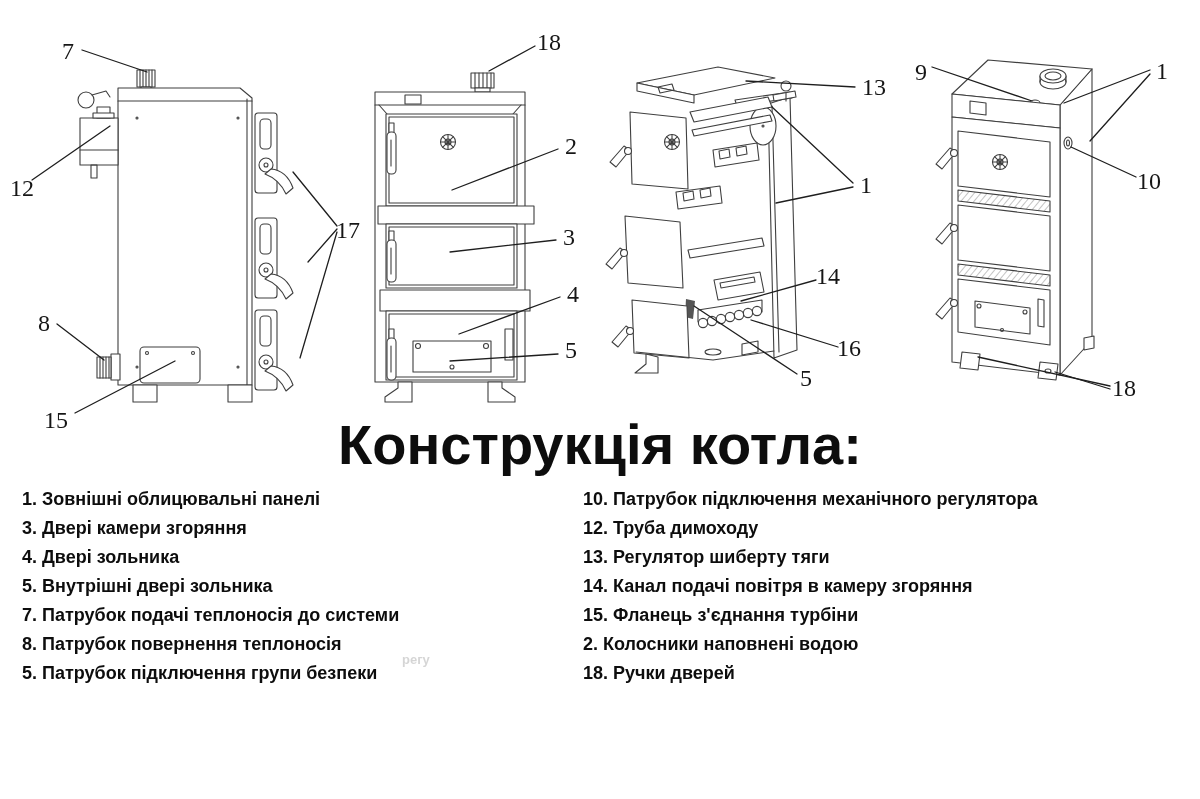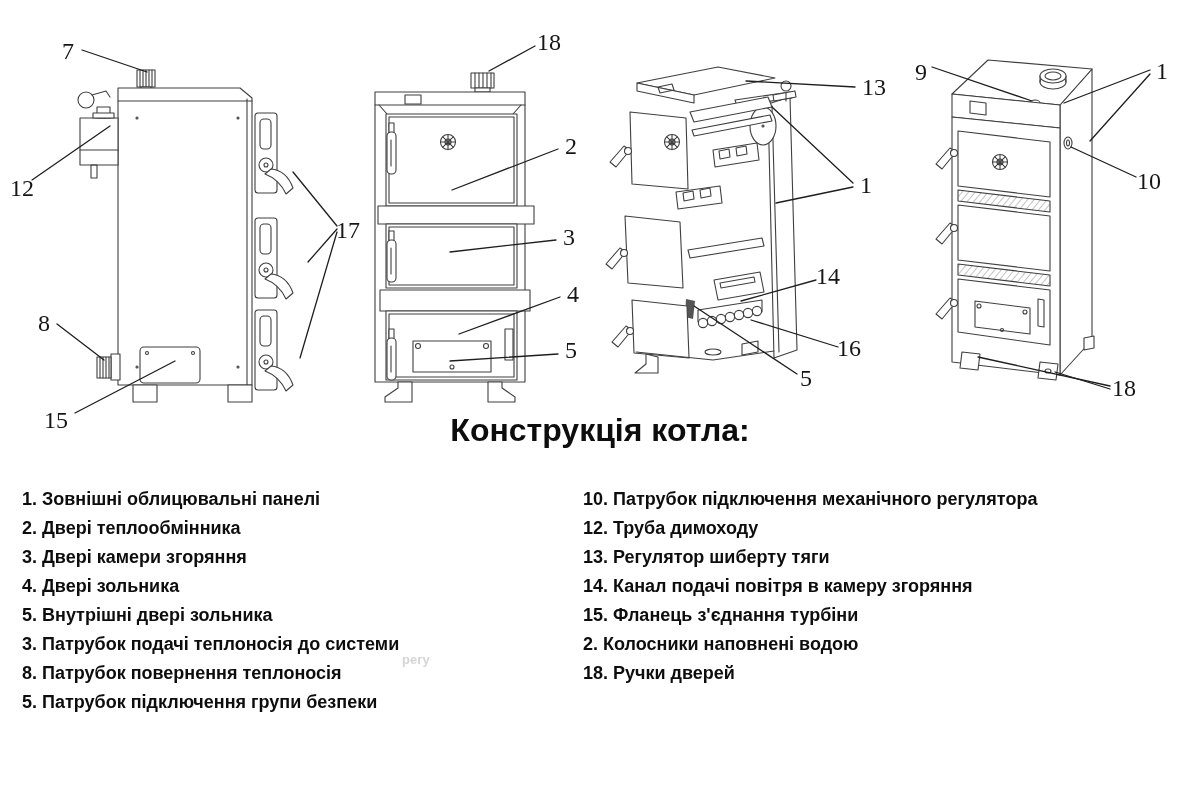--- a/index.html
+++ b/index.html
@@ -1,20 +1,20 @@
 <!DOCTYPE html>
 <html><head>
 <meta charset="utf-8">
 <style>
   html,body{margin:0;padding:0;background:#fff;}
   .page{position:relative;width:1200px;height:799px;background:#ffffff;overflow:hidden;
         font-family:"Liberation Sans",sans-serif;color:#0d0d0d;}
   .figs{position:absolute;left:0;top:0;}
   .title{position:absolute;left:0;right:0;top:412px;text-align:center;
-         font-size:32px;font-weight:bold;color:#0d0d0d;}
+         font-size:56px;font-weight:bold;color:#0d0d0d;}
   .legend-col{position:absolute;top:485px;font-size:18px;font-weight:bold;line-height:29px;
               white-space:nowrap;color:#0d0d0d;}
   .legend-left{left:22px;}
   .legend-right{left:583px;}
   .watermark{position:absolute;left:402px;top:652px;font-size:13px;font-weight:bold;
              color:#8a8a8a;opacity:.35;}
   svg text.num{font-family:"Liberation Serif",serif;font-size:24px;fill:#161616;
                stroke:none;text-anchor:middle;}
   svg .ldr{stroke:#1e1e1e;stroke-width:1.3;}
 </style>
@@ -344,25 +344,24 @@
         <line class="ldr" x1="1110" y1="389" x2="1055" y2="372"></line>
         <text class="num" x="1124" y="396">18</text>
       </g>
     </g>
   </svg>
 
   <div class="title">Конструкція котла:</div>
 
   <div class="legend-col legend-left">
     <div>1. Зовнішні облицювальні панелі</div>
-    <div>2. Двері теплообмінника</div>
     <div>3. Двері камери згоряння</div>
     <div>4. Двері зольника</div>
     <div>5. Внутрішні двері зольника</div>
-    <div>3. Патрубок подачі теплоносія до системи</div>
+    <div>7. Патрубок подачі теплоносія до системи</div>
     <div>8. Патрубок повернення теплоносія</div>
     <div>5. Патрубок підключення групи безпеки</div>
   </div>
 
   <div class="legend-col legend-right">
     <div>10. Патрубок підключення механічного регулятора</div>
     <div>12. Труба димоходу</div>
     <div>13. Регулятор шиберту тяги</div>
     <div>14. Канал подачі повітря в камеру згоряння</div>
     <div>15. Фланець з'єднання турбіни</div>

